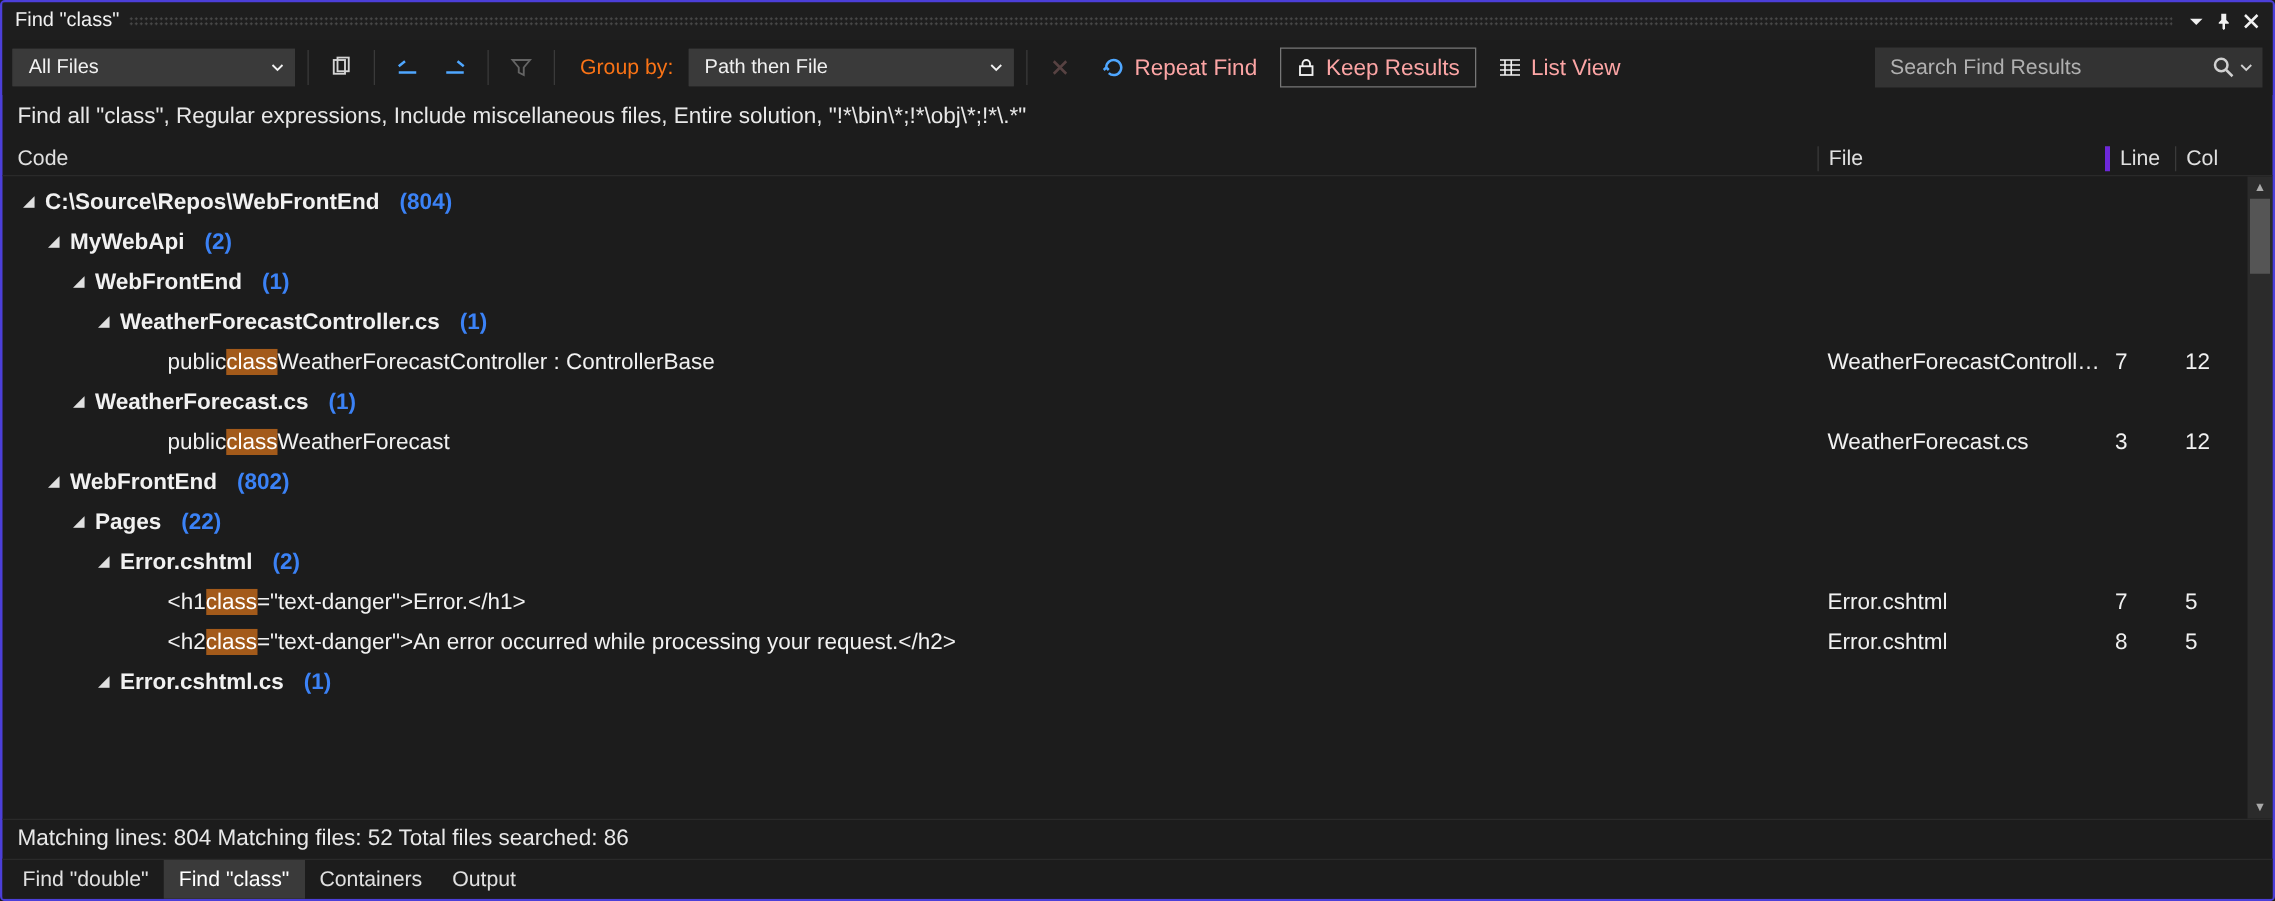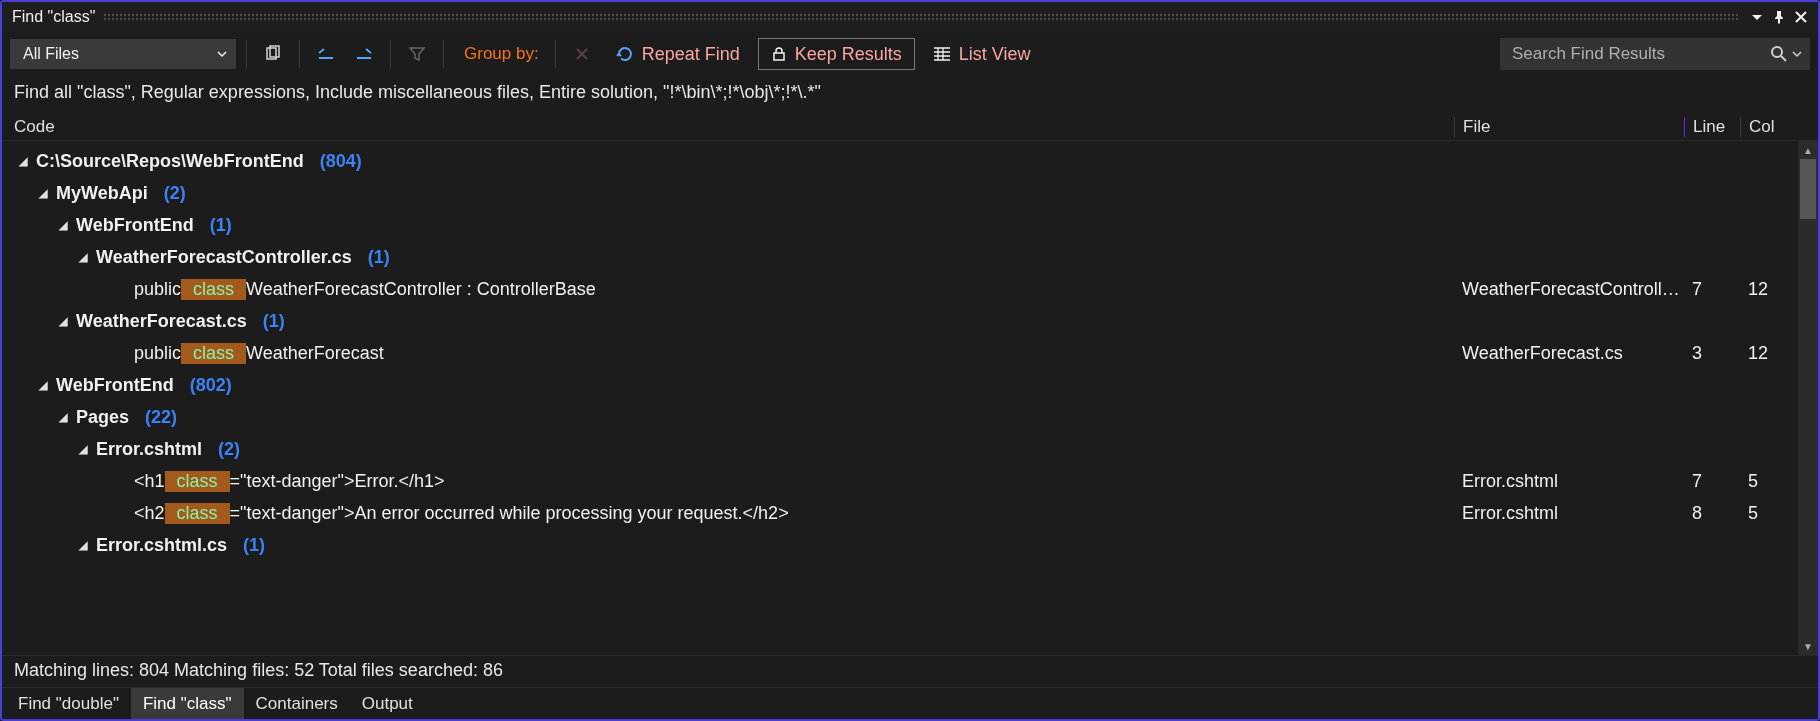--- a/index.html
+++ b/index.html
@@ -136,21 +136,21 @@
     display: flex;
     height: 28px;
     align-items: center;
     font-size: 17px;
     color: #e0e0e0;
     padding-left: 12px;
     border-bottom: 1px solid #2a2a2a;
   }
   .col-code { flex: 1; }
   .col-file { width: 230px; border-left: 1px solid #3a3a3a; padding-left: 8px; }
-  .col-line { width: 56px; border-left: 1px solid #6d28d9; padding-left: 8px; }
+  .col-line { width: 56px; border-left: 4px solid #6d28d9; padding-left: 8px; }
   .col-col  { width: 56px; border-left: 1px solid #3a3a3a; padding-left: 8px; }
   .col-scroll { width: 22px; }
   
   .results {
     flex: 1;
     overflow: hidden;
     position: relative;
   }
   .tree {
     position: absolute;
@@ -200,22 +200,22 @@
     width: 18px;
     justify-content: center;
     color: #e0e0e0;
     font-size: 12px;
     margin-right: 4px;
   }
   .bold { font-weight: 600; }
   .count { color: #3b82f6; font-weight: 600; margin-left: 6px; }
   .hl {
     background: #a35a1a;
-    color: #86efac;
-    padding: 0 12px;
+    color: #ffffff;
+    padding: 0 0px;
   }
   
   .status {
     padding: 4px 12px 6px 12px;
     font-size: 18px;
     color: #e8e8e8;
     border-top: 1px solid #2a2a2a;
   }
   .tabs {
     display: flex;
@@ -291,20 +291,26 @@
         </svg>
     </div>
     <div class="sep"></div>
     <div class="tool-btn" style="opacity:.55">
       <svg width="18" height="18" viewBox="0 0 18 18">
           <path d="M2 3h14l-5 6v6l-4-2V9L2 3z" fill="none" stroke="#a0a0a0" stroke-width="1.5"></path>
         </svg>
     </div>
     <div class="sep"></div>
     <span class="label-static">Group by:</span>
+    <div class="combo grp">
+      <span>Path then File</span>
+      <svg width="10" height="10" viewBox="0 0 10 10">
+          <path d="M1 3 L5 7 L9 3" stroke="#f1f1f1" stroke-width="1.5" fill="none"></path>
+        </svg>
+    </div>
     <div class="sep"></div>
     <div class="tool-btn" style="opacity:.45">
       <svg width="14" height="14" viewBox="0 0 14 14">
           <path d="M2 2 L12 12 M12 2 L2 12" stroke="#a07070" stroke-width="2"></path>
         </svg>
     </div>
     <div class="text-btn">
       <svg width="18" height="18" viewBox="0 0 18 18">
           <path d="M3 9a6 6 0 1 1 2 4.5M3 9l-2 2M3 9l2 2" fill="none" stroke="#4fa7ff" stroke-width="2"></path>
         </svg>

